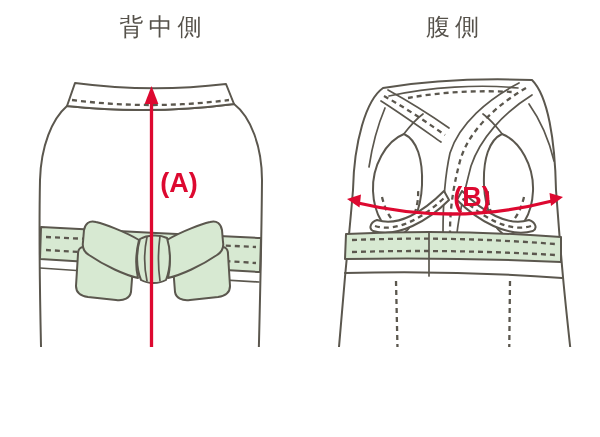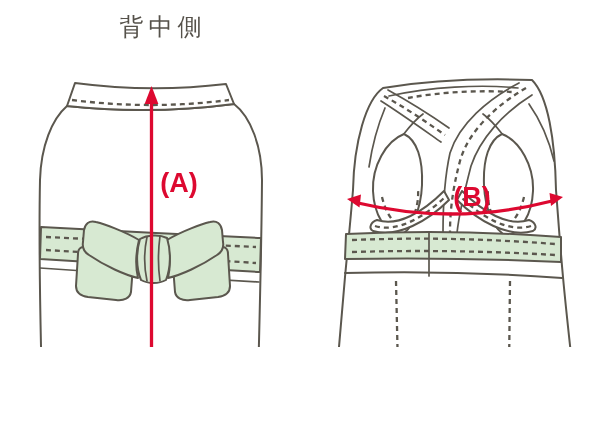--- a/index.html
+++ b/index.html
@@ -31,20 +31,21 @@
     fill:var(--red,#dd0930); font-size:27px; font-weight:bold;
     font-family:"Liberation Sans","DejaVu Sans",sans-serif;
   }
 </style>
 </head>
 <body>
 
 <div class="stage">
 
   <div class="panel-title left">背中側</div>
+  <div class="panel-title right">腹側</div>
 
   <svg class="illustration back" width="310" height="382" viewBox="0 55 310 382">
     <g>
 
       <path class="ink fill-paper" d="M 67,106 C 52,119 41,146 40,180 C 38.5,255 40.5,330 42,388
                Q 100,417 152,419 Q 212,415 258,384
                C 259.5,318 261.5,250 262,180 C 262,147 251,117 234,104
                Q 150,115 67,106 Z"></path>
 
       <path class="stitch" d="M 52,378 Q 152,407 250,375"></path>

